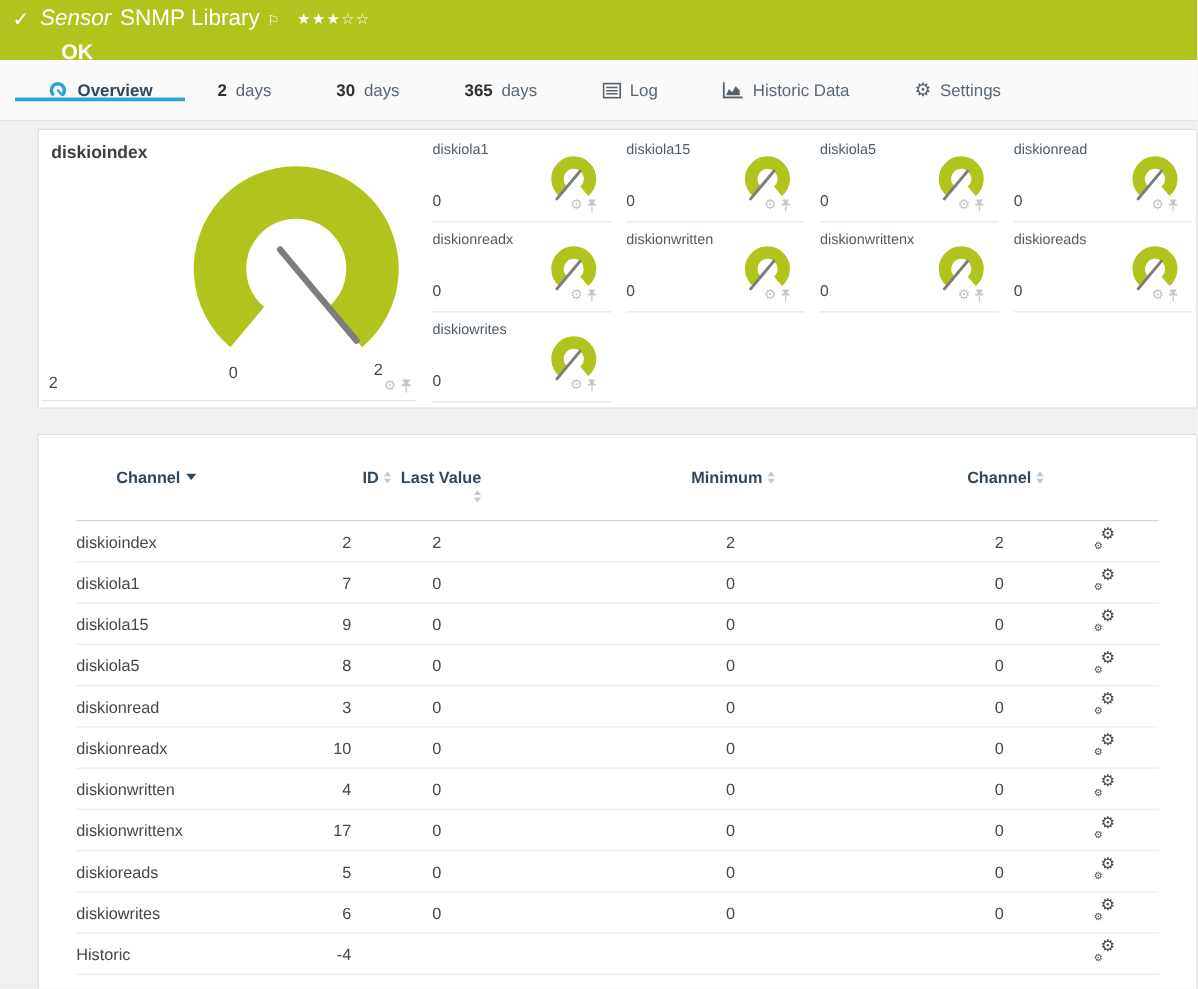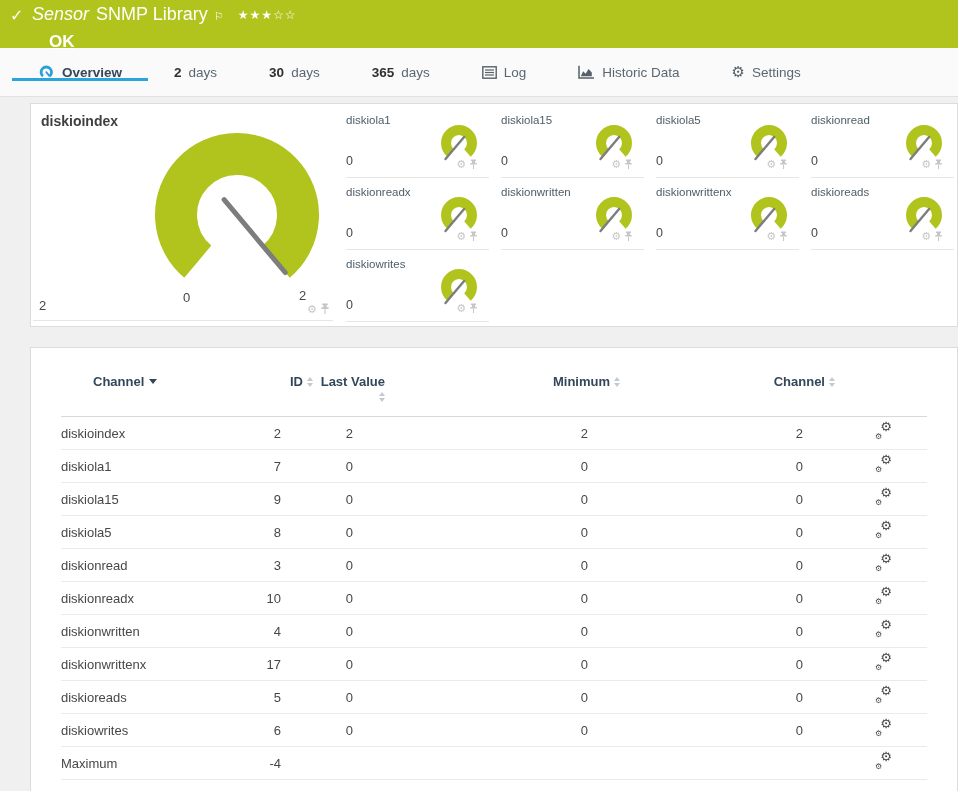--- a/index.html
+++ b/index.html
@@ -503,21 +503,21 @@
         <div class="c-max">0</div>
         <div class="c-edit">
           <span class="edit-ic">
             <span class="g1">⚙</span>
             <span class="g2">⚙</span>
           </span>
         </div>
       </div>
 
       <div class="trow">
-        <div class="c-ch">Maximum</div>
+        <div class="c-ch">Historic</div>
         <div class="c-id">-4</div>
         <div class="c-last"></div>
         <div class="c-min"></div>
         <div class="c-max"></div>
         <div class="c-edit">
           <span class="edit-ic">
             <span class="g1">⚙</span>
             <span class="g2">⚙</span>
           </span>
         </div>

